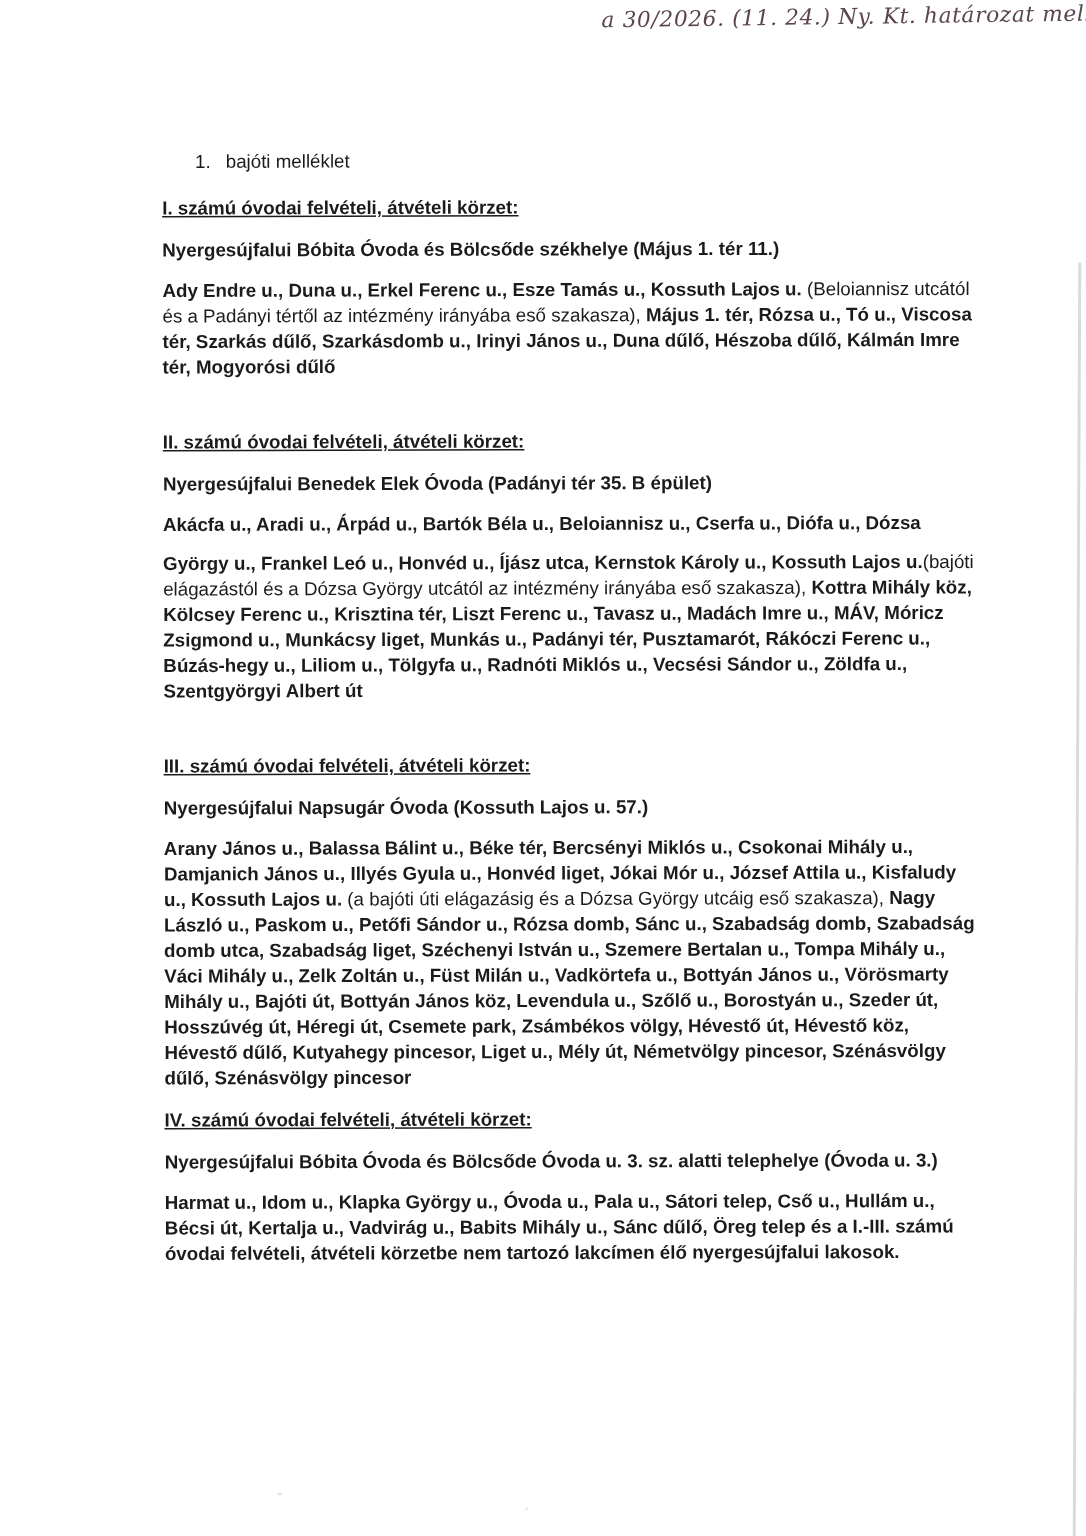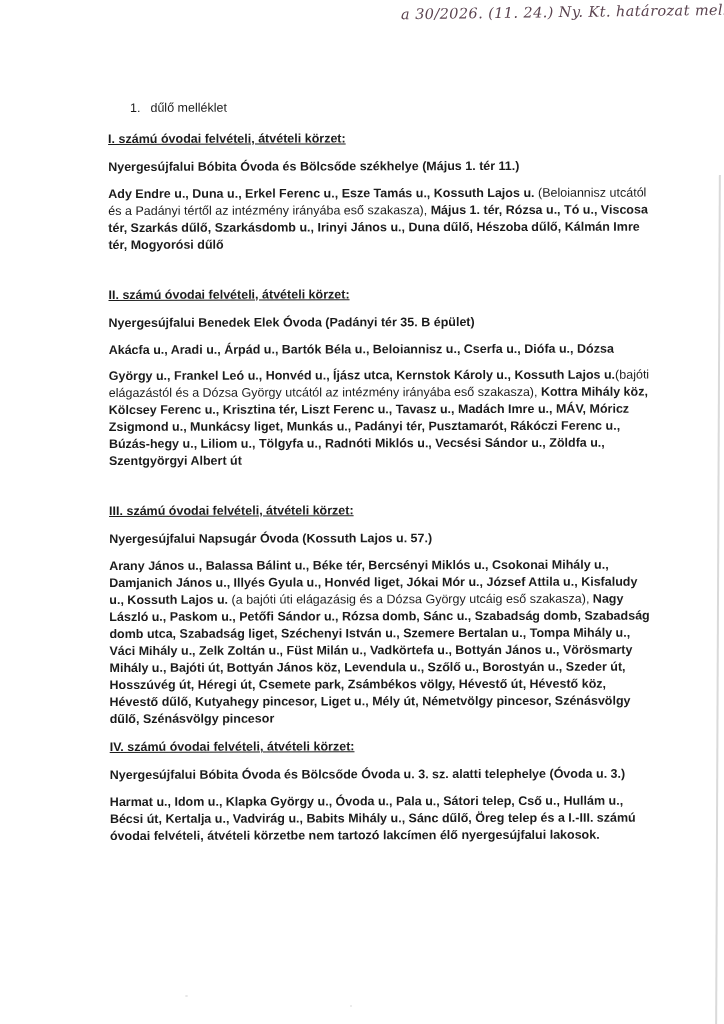--- a/index.html
+++ b/index.html
@@ -75,21 +75,21 @@
 <div class="page">
 
   <div class="annotation" style="color: rgb(91, 68, 80);">a 30/2026. (11. 24.) Ny. Kt. határozat mell</div>
 
   <div class="scan-edge"></div>
   <div class="speck s1"></div>
   <div class="speck s2"></div>
 
   <div class="content" style="color: rgb(27, 27, 27);">
     <p class="list-title">
-      <span class="num">1.</span><span>dűlő melléklet</span>
+      <span class="num">1.</span><span>bajóti melléklet</span>
     </p>
     <div>
         <section class="section">
           <div class="heading">I. számú óvodai felvételi, átvételi körzet:</div>
           <div class="subheading">Nyergesújfalui Bóbita Óvoda és Bölcsőde székhelye (Május 1. tér 11.)</div>
           <p class="para"><span class="run-bold">Ady Endre u., Duna u., Erkel Ferenc u., Esze Tamás u., Kossuth Lajos u. </span><span class="run-regular">(Beloiannisz utcától és a Padányi tértől az intézmény irányába eső szakasza), </span><span class="run-bold">Május 1. tér, Rózsa u., Tó u., Viscosa tér, Szarkás dűlő, Szarkásdomb u., Irinyi János u., Duna dűlő, Hészoba dűlő, Kálmán Imre tér, Mogyorósi dűlő</span></p>
         </section>
         <section class="section">
           <div class="heading">II. számú óvodai felvételi, átvételi körzet:</div>
           <div class="subheading">Nyergesújfalui Benedek Elek Óvoda (Padányi tér 35. B épület)</div>

